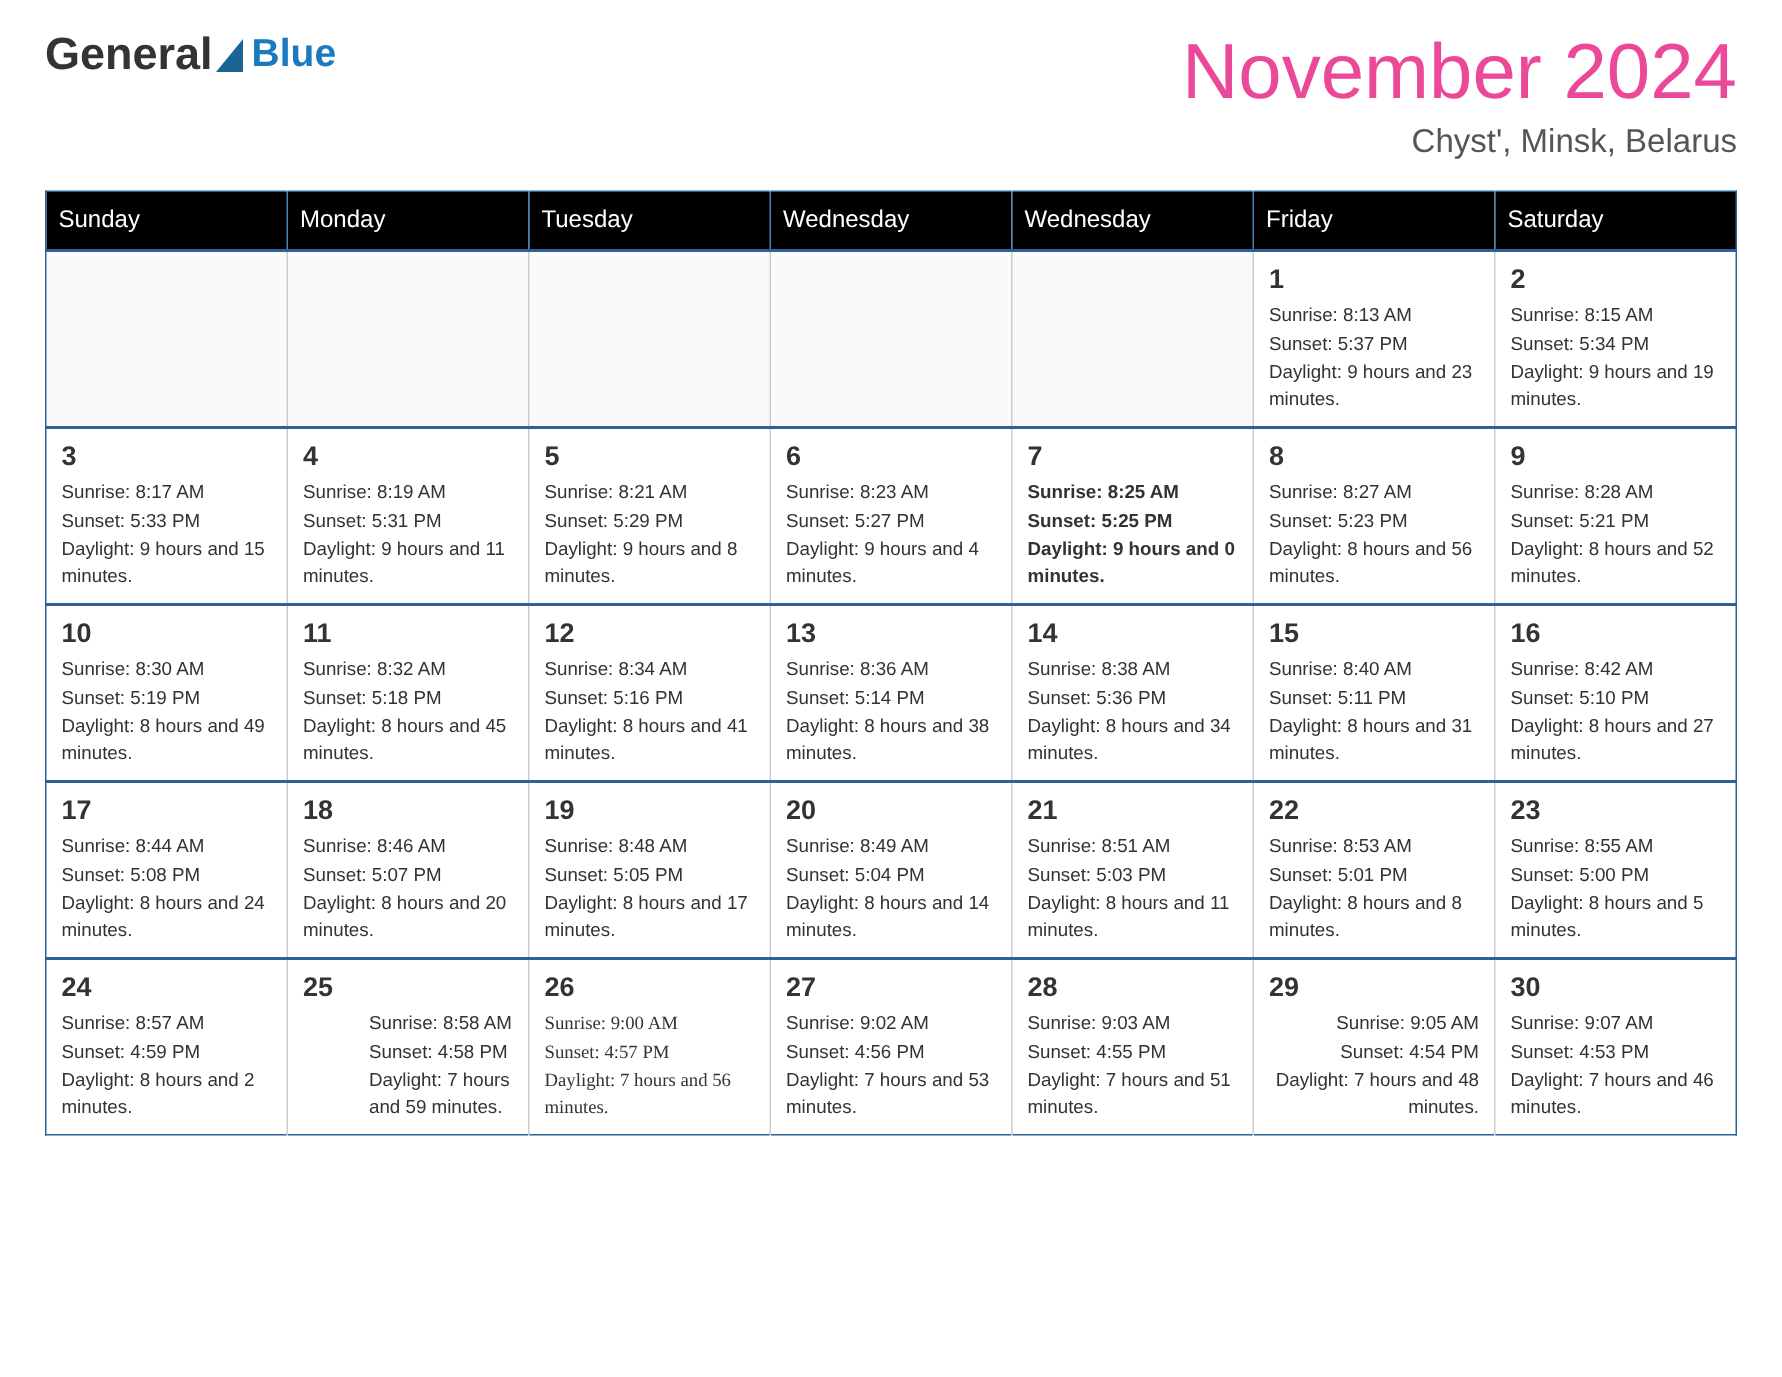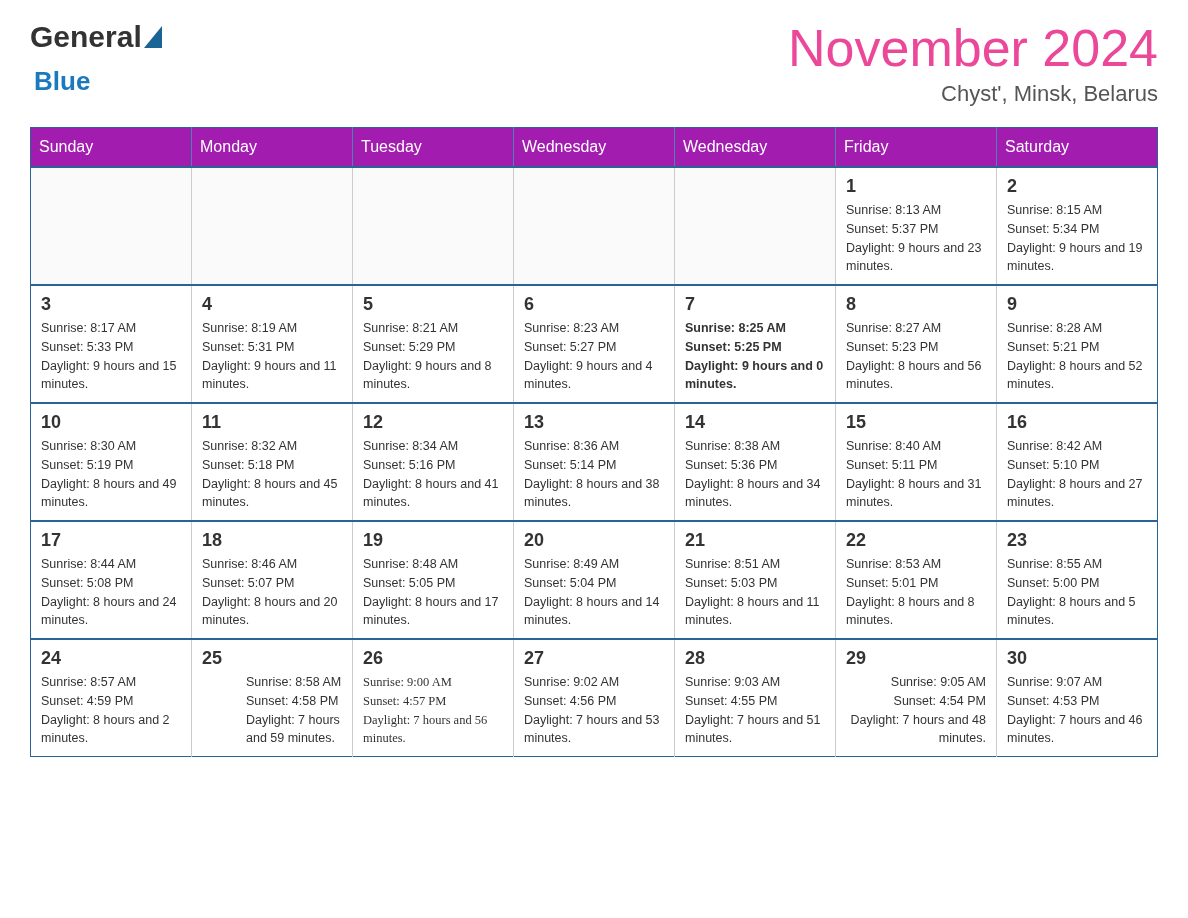--- a/index.html
+++ b/index.html
@@ -29,21 +29,21 @@
       font-size: 22px;
       color: #555;
       margin-top: 4px;
     }
     .calendar {
       width: 100%;
       border-collapse: collapse;
       border: 1px solid #2a6496;
     }
     .calendar thead tr {
-      background-color: #a21caf;
+      background-color: #000000;
       padding-left: 43px;
     }
     .calendar thead th {
       color: #fff;
       padding: 10px 8px;
       font-size: 16px;
       font-weight: 500;
       text-align: left;
       border-right: 1px solid #4a84b6;
     }
@@ -72,22 +72,20 @@
     .day-info {
       font-size: 12.5px;
       color: #333;
       line-height: 1.5;
     }
     .empty-cell {
       background: #fafafa;
     }
     .logo-wrapper {
       display: flex;
-      flex-direction: column;
-      gap: 12px;
     }
     .logo-line1 {
       display: flex;
       align-items: center;
       font-size: 30px;
       font-weight: bold;
       color: #333;
     }
     .logo-line2 {
       color: #1a7abf;

